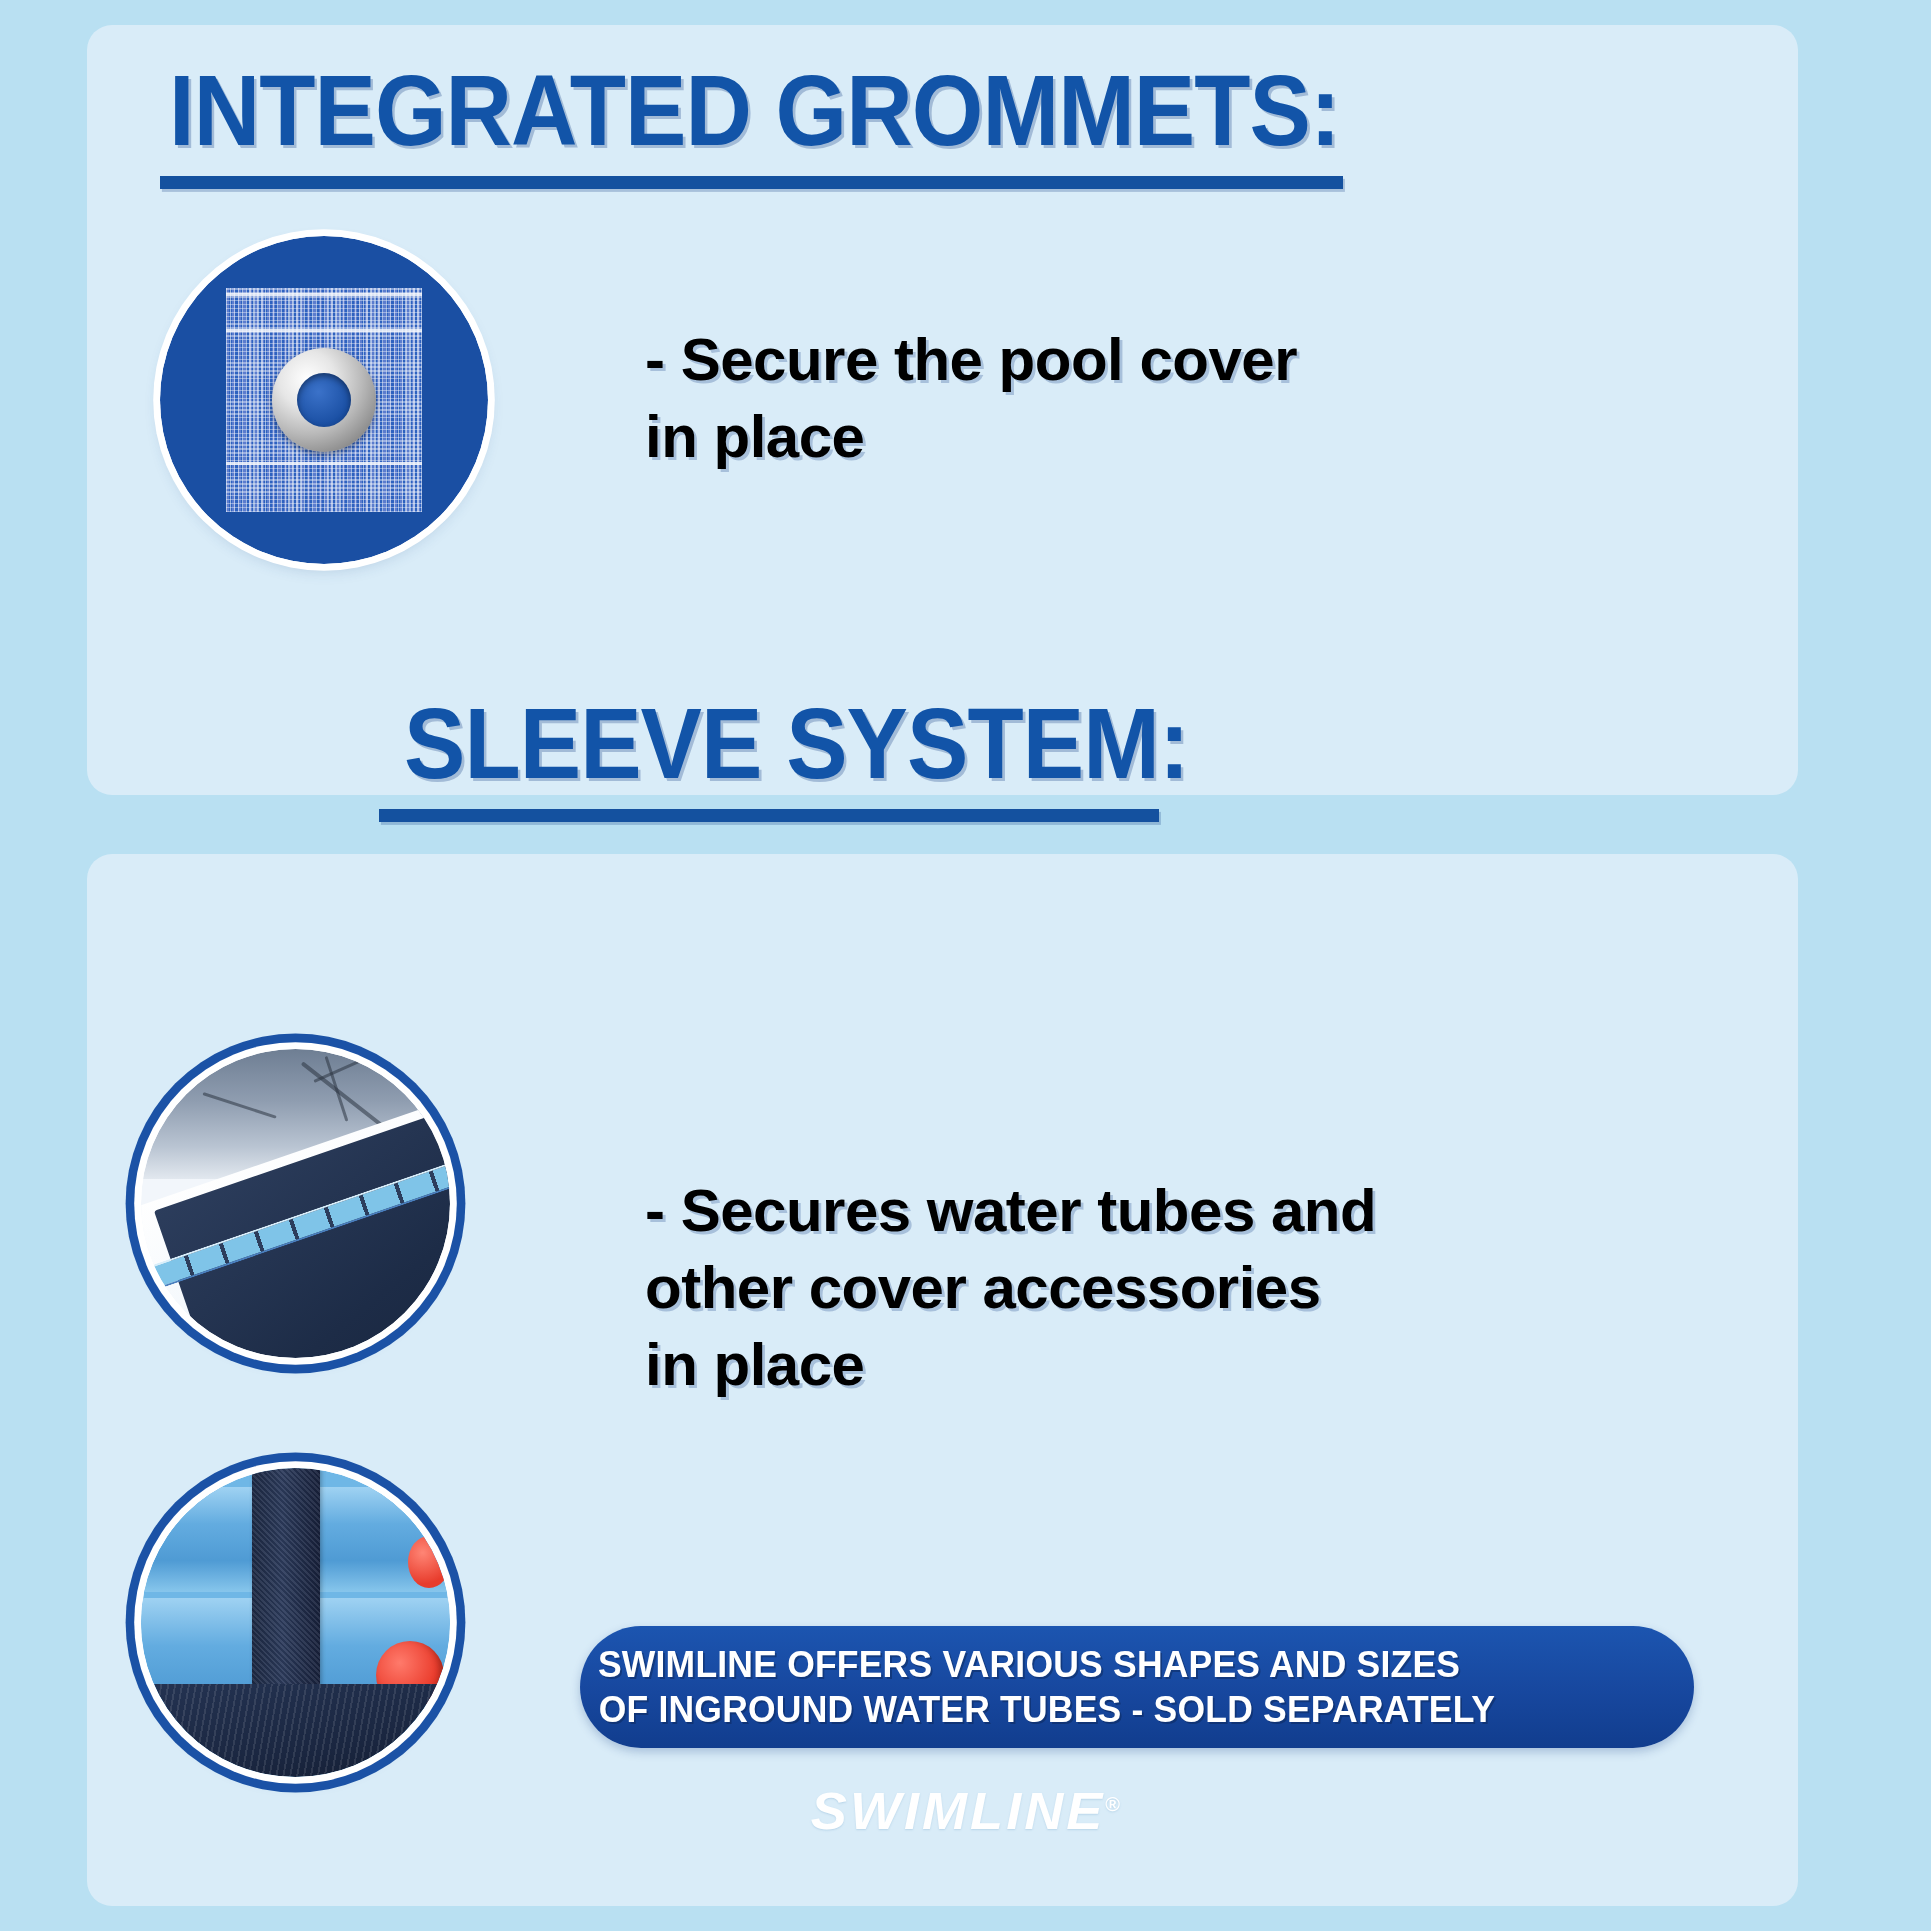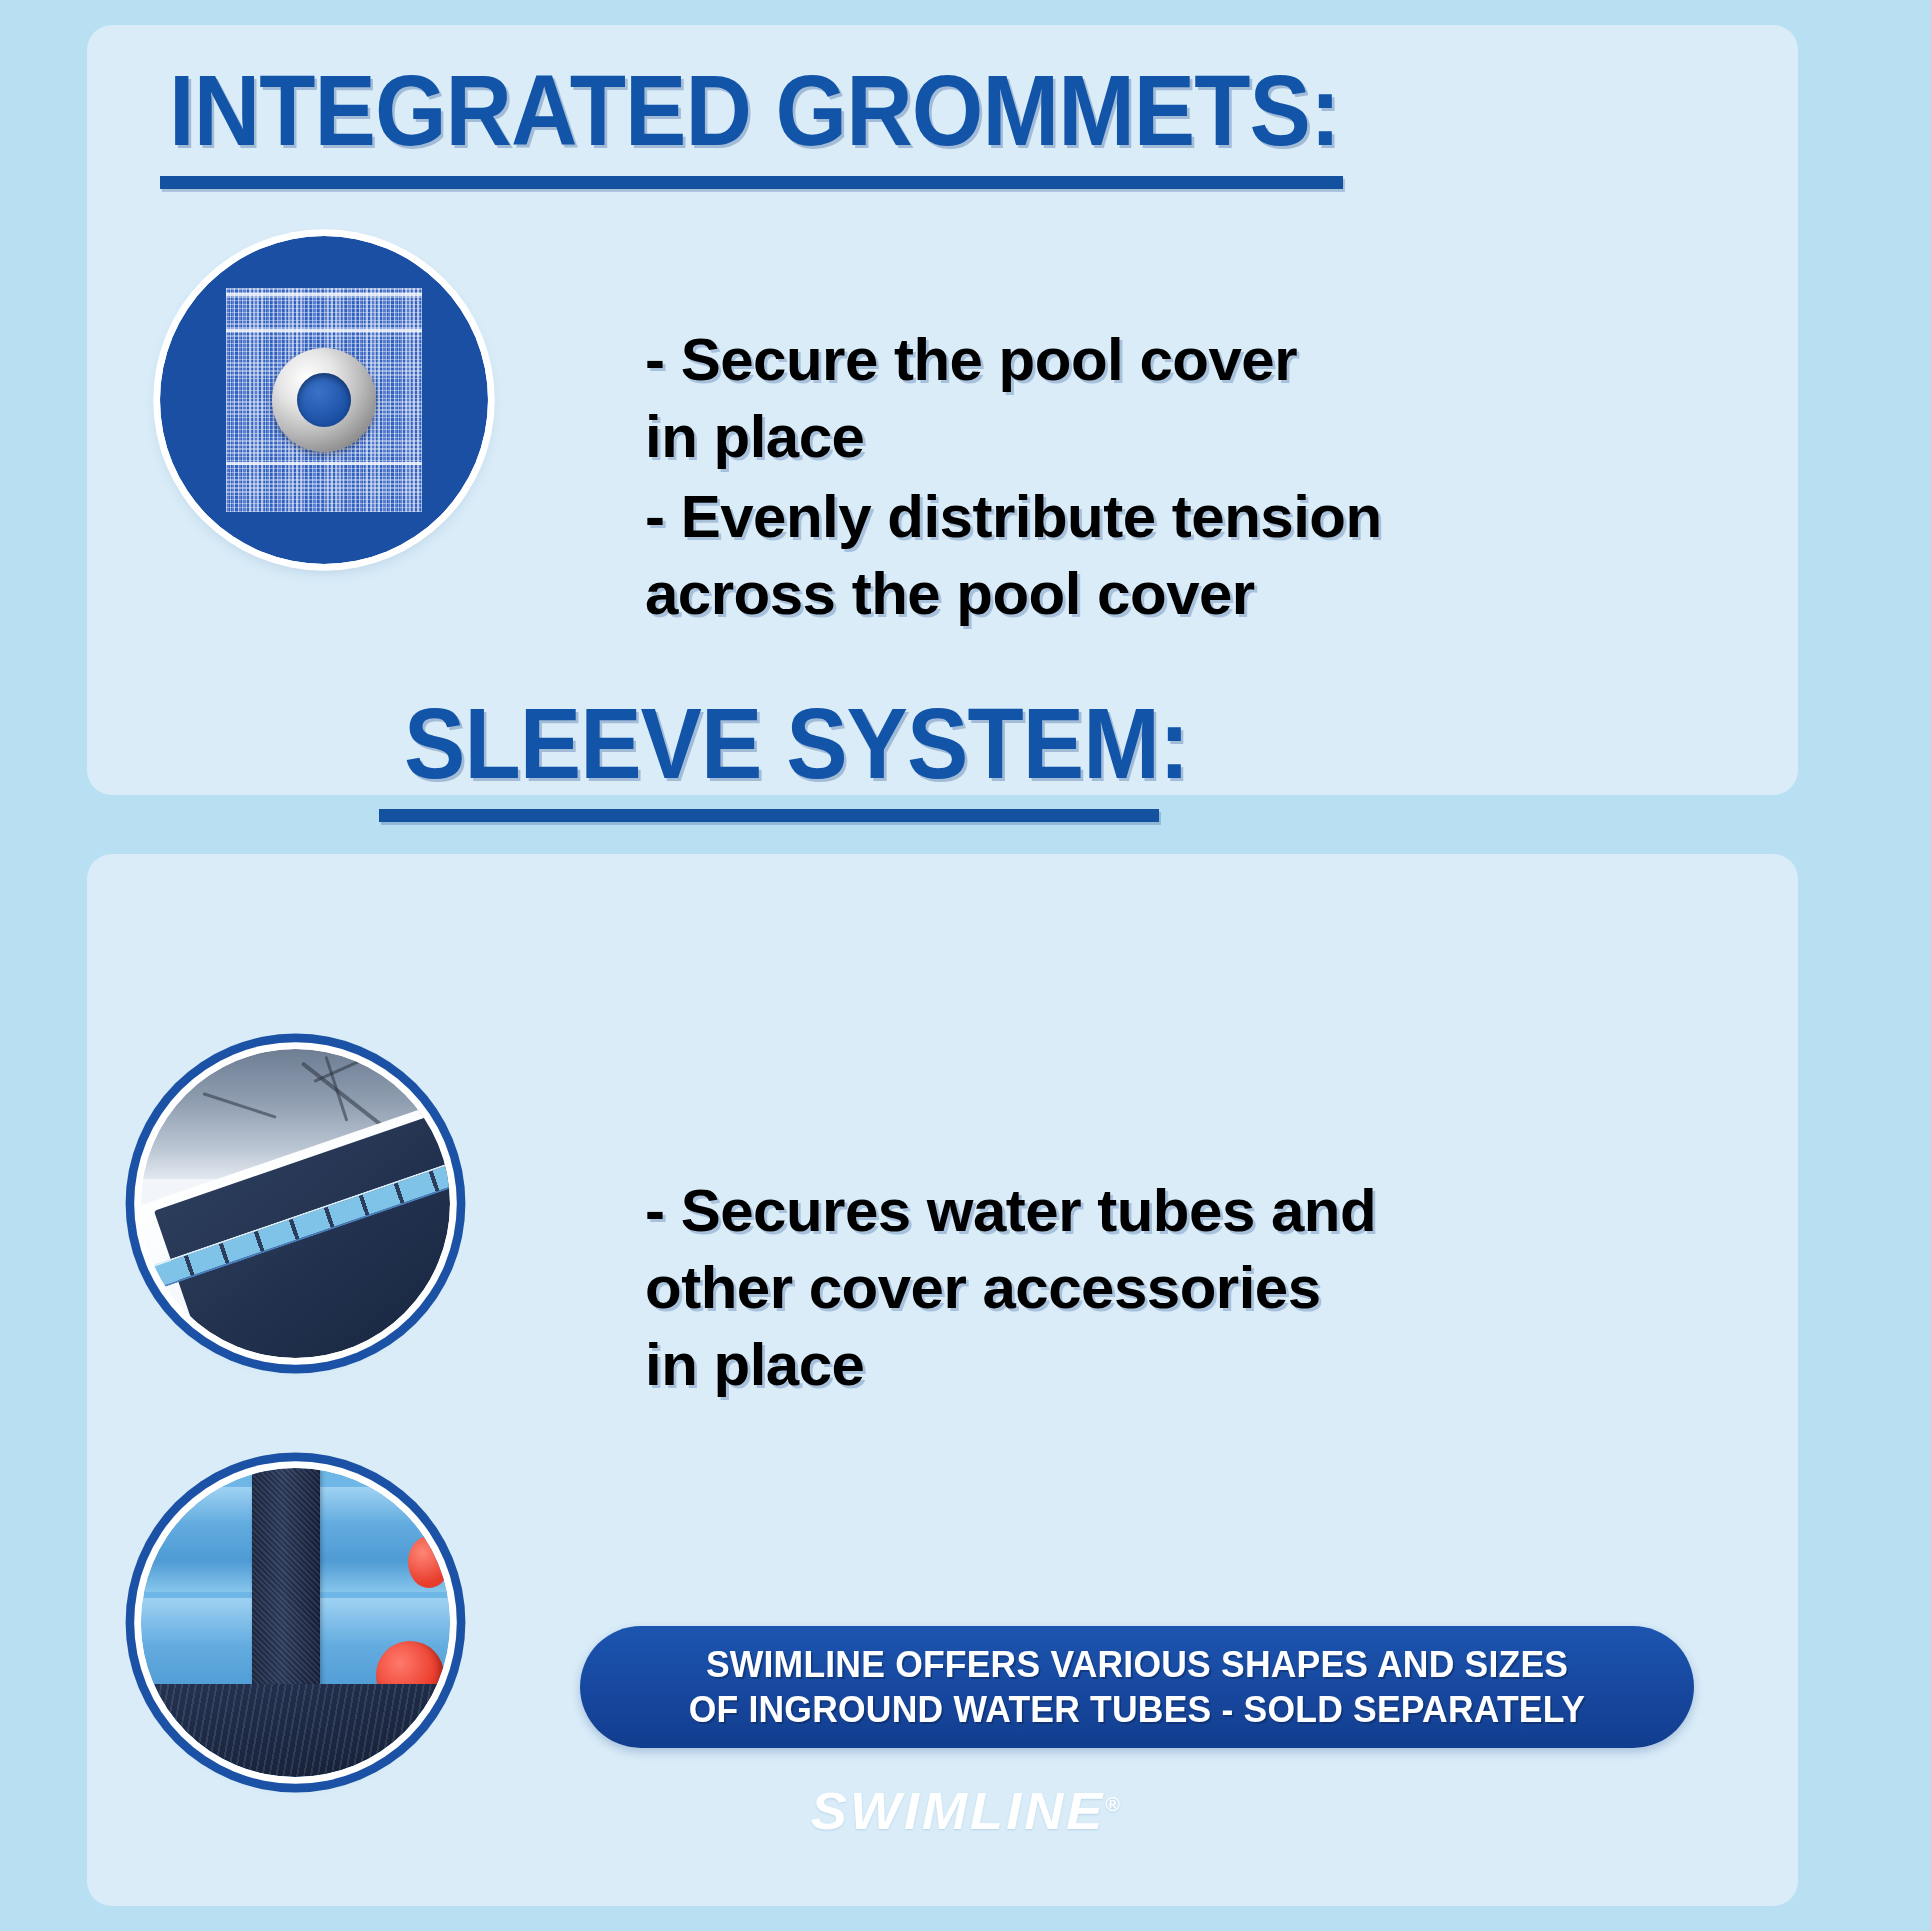--- a/index.html
+++ b/index.html
@@ -147,21 +147,21 @@
     background:linear-gradient(170deg,#243352 0%,#1a2640 60%,#121b2e 100%);
   }
   .cover-fabric::after{content:"";position:absolute;inset:0;
     background:repeating-linear-gradient(100deg, rgba(255,255,255,.10) 0 1.9px, rgba(255,255,255,0) 1.9px 6.8px);}
 
   
   #cta-banner{
     position:absolute;left:580px;top:1626px;width:1114px;height:122px;
     background:linear-gradient(180deg,#1c55b0 0%,#17479e 55%,#113d8e 100%);
     border-radius:61px;
-    display:flex;flex-direction:column;align-items:center;justify-content:center;
+    display:flex;flex-direction:column;align-items:flex-start;justify-content:center;
     box-shadow:0 3.9px 9.7px rgba(20,60,130,.25);
   }
   #cta-banner .cta-line{
     color:#ffffff;font-weight:700;font-size:37px;line-height:1.22;
     letter-spacing:0.2px;white-space:nowrap;
     transform:scaleX(0.96);
     text-shadow:1.9px 1.9px 0 rgba(10,35,80,.45);
   }
 
   
@@ -192,22 +192,20 @@
         <div class="mesh-stripe" style="top:78%"></div>
         <div class="mesh-stripe" style="top:2%"></div>
       </div>
       <div class="eyelet"></div>
     </div>
   </div>
 
   <div class="bullets" id="bullets-grommets">
     <div class="li">- Secure the pool cover
    in place</div>
-    <div class="li">- Evenly distribute tension
-  across the pool cover</div>
   </div>
 
   <div class="card" id="card-sleeve"></div>
 
   <div class="heading" id="title-sleeve">SLEEVE SYSTEM:</div>
   <div class="title-rule" id="rule-sleeve"></div>
 
   <div class="photo-circle" id="photo-snow">
     <div class="photo-inner">
       <div class="snow-sky"></div>

